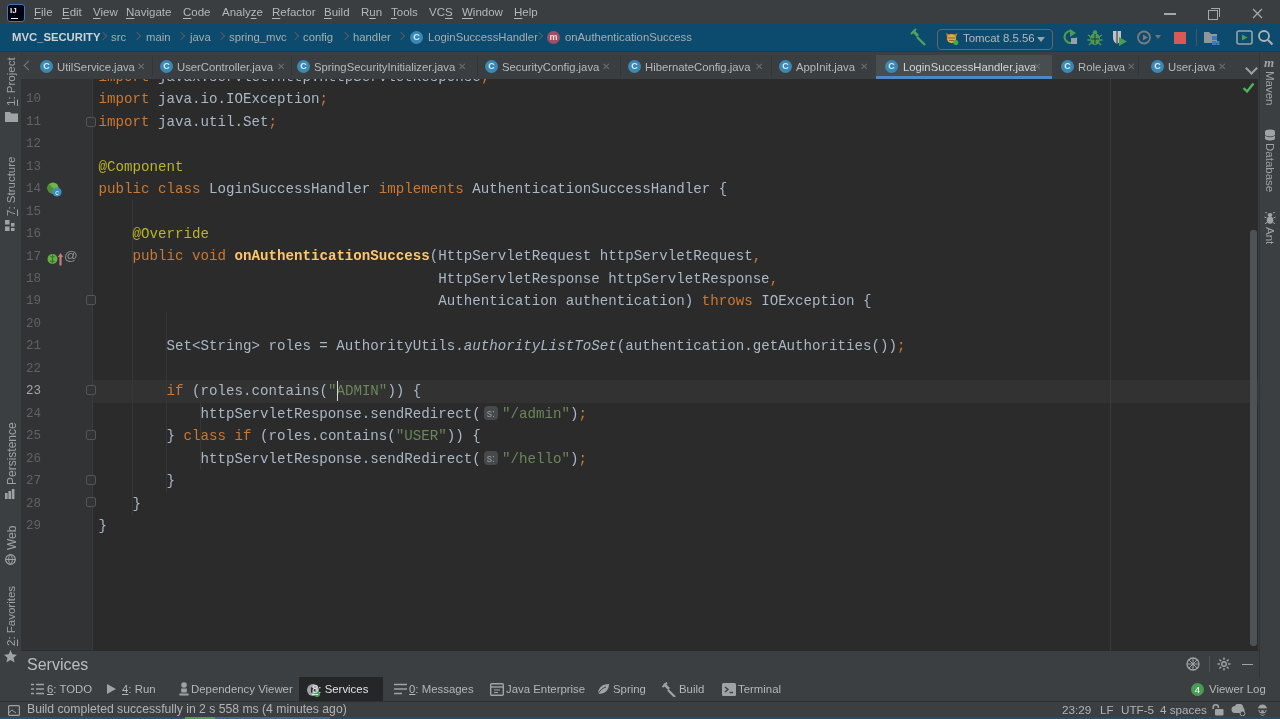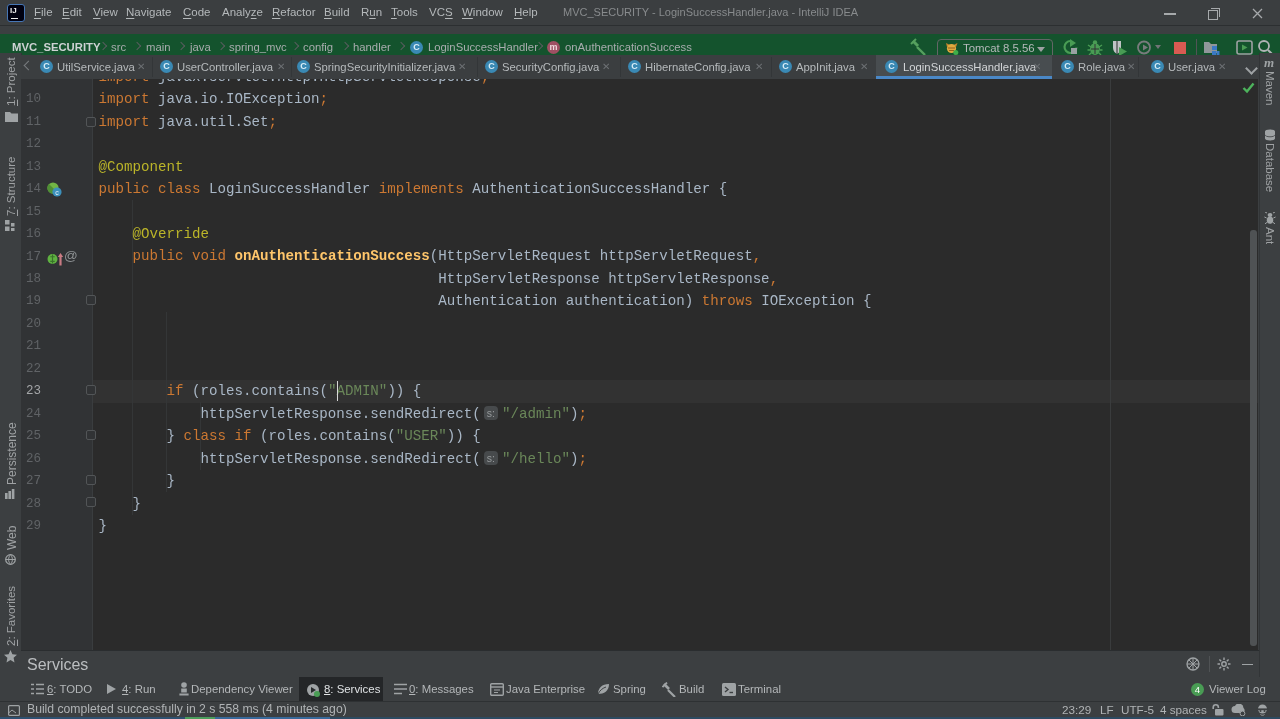--- a/index.html
+++ b/index.html
@@ -5,21 +5,21 @@
   html,body{margin:0;padding:0;}
   body{width:1280px;height:719px;overflow:hidden;background:#3c3f41;
        font-family:"Liberation Sans",sans-serif;position:relative;}
   .abs{position:absolute;}
   
   #titlebar{position:absolute;left:0;top:0;width:1280px;height:25px;background:#3b3e40;border-bottom:1px solid #2c2f31;}
   .menu{position:absolute;top:0;height:25px;line-height:25px;font-size:11.5px;color:#b4b8ba;}
   .menu u{text-decoration:underline;text-underline-offset:2px;}
   #wtitle{position:absolute;left:563px;top:0;height:25px;line-height:25px;font-size:11px;color:#888b8d;letter-spacing:0px;}
   
-  #navbar{position:absolute;left:0;top:34px;width:1280px;height:27px;background:#14532d;border-bottom:1px solid #323537;}
+  #navbar{position:absolute;left:0;top:24px;width:1280px;height:27px;background:#0c4a6e;border-bottom:1px solid #323537;}
   .bc{position:absolute;top:0;height:27px;line-height:27px;font-size:11.3px;color:#a9acae;}
   .chev{position:absolute;top:9px;width:5px;height:5px;border-right:1.4px solid #595d5f;border-top:1.4px solid #595d5f;transform:rotate(45deg);}
   
   #tabbar{position:absolute;left:21px;top:55px;width:1238px;height:24px;background:#3b3e40;}
     .ttx{position:absolute;top:0;height:24px;line-height:24px;font-size:11.3px;color:#b6babc;white-space:nowrap;}
   .tabsep{position:absolute;top:2px;height:20px;width:1px;background:#333638;}
   .cicon{position:absolute;top:5px;width:13px;height:13px;border-radius:50%;background:#3a89b4;color:#d8edf7;font-size:9px;font-weight:bold;text-align:center;line-height:13px;}
   .xmark{position:absolute;top:7px;font-size:10px;color:#6d7174;line-height:10px;}
   
   .vlabL{position:absolute;transform:rotate(-90deg);transform-origin:left top;font-size:11.5px;color:#9fa2a4;white-space:nowrap;}
@@ -58,21 +58,20 @@
   <div class="menu" style="left:126px;"><u>N</u>avigate</div>
   <div class="menu" style="left:183px;"><u>C</u>ode</div>
   <div class="menu" style="left:222px;">Analy<u>z</u>e</div>
   <div class="menu" style="left:272px;"><u>R</u>efactor</div>
   <div class="menu" style="left:324px;"><u>B</u>uild</div>
   <div class="menu" style="left:361px;">R<u>u</u>n</div>
   <div class="menu" style="left:391px;"><u>T</u>ools</div>
   <div class="menu" style="left:429px;">VC<u>S</u></div>
   <div class="menu" style="left:462px;"><u>W</u>indow</div>
   <div class="menu" style="left:514px;"><u>H</u>elp</div>
-  <div id="wtitle">MVC_SECURITY - LoginSuccessHandler.java - IntelliJ IDEA</div>
 
   <div class="abs" style="left:1164px;top:13px;width:12px;height:1.5px;background:#a6a9ab;"></div>
   <div class="abs" style="left:1208px;top:10px;width:8px;height:8px;border:1.2px solid #a6a9ab;"></div>
   <div class="abs" style="left:1211px;top:7.5px;width:8px;height:8px;border:1.2px solid #a6a9ab;border-left:none;border-bottom:none;"></div>
   <svg class="abs" style="left:1252px;top:8px;" width="11" height="11">
       <path d="M1 1 L10 10 M10 1 L1 10" stroke="#a6a9ab" stroke-width="1.3"></path>
     </svg>
 </div>
 
 <div id="navbar">
@@ -250,20 +249,21 @@
 
   <div class="row" style="top:-13.5px;"><span class="k">import</span> javax.servlet.http.HttpServletResponse<span class="k">;</span></div>
   <div class="row" style="top:9px;"><span class="k">import</span> java.io.IOException<span class="k">;</span></div>
   <div class="row" style="top:31.5px;"><span class="k">import</span> java.util.Set<span class="k">;</span></div>
   <div class="row" style="top:76.5px;"><span class="an">@Component</span></div>
   <div class="row" style="top:99px;"><span class="k">public class</span> LoginSuccessHandler <span class="k">implements</span> AuthenticationSuccessHandler {</div>
   <div class="row" style="top:144px;">    <span class="an">@Override</span></div>
   <div class="row" style="top:166px;">    <span class="k">public void</span> <span class="fn">onAuthenticationSuccess</span>(HttpServletRequest httpServletRequest<span class="k">,</span></div>
   <div class="row" style="top:211px;">                                        Authentication authentication) <span class="k">throws</span> IOException {</div>
   <div class="row" style="top:188.5px;">                                        HttpServletResponse httpServletResponse<span class="k">,</span></div>
+  <div class="row" style="top:256px;">        Set&lt;String&gt; roles = AuthorityUtils.<i>authorityListToSet</i>(authentication.getAuthorities())<span class="k">;</span></div>
   <div class="row" style="top:301px;">        <span class="k">if</span> (roles.contains(<span class="s">"</span><span id="caret"></span><span class="s">ADMIN"</span>)) {</div>
   <div class="row" style="top:323.5px;">            httpServletResponse.sendRedirect(<span class="hint">s:</span><span class="s">"/admin"</span>)<span class="k">;</span></div>
   <div class="row" style="top:346px;">        } <span class="k">class if</span> (roles.contains(<span class="s">"USER"</span>)) {</div>
   <div class="row" style="top:368.5px;">            httpServletResponse.sendRedirect(<span class="hint">s:</span><span class="s">"/hello"</span>)<span class="k">;</span></div>
   <div class="row" style="top:391px;">        }</div>
   <div class="row" style="top:413.5px;">    }</div>
   <div class="row" style="top:436px;">}</div>
 
   <div class="ln" style="top:9px;">10</div>
   <div class="ln" style="top:31.5px;">11</div>
@@ -346,21 +346,21 @@
       <rect x="3.2" y="6.5" width="5.6" height="4" fill="#9fa3a5"></rect>
       <rect x="1.4" y="11.5" width="9.2" height="2" fill="#9fa3a5"></rect>
     </svg>
   <div class="bitem" style="left:191px;">Dependency Viewer</div>
   <div class="abs" style="left:299px;top:0;width:84px;height:24px;background:#242628;"></div>
   <svg class="abs" style="left:306px;top:5.5px;" width="14" height="14" viewBox="0 0 14 14">
       <circle cx="7" cy="7" r="6" fill="#9fa3a5"></circle>
       <path d="M5 4 L10 7 L5 10 Z" fill="#272a2b"></path>
       <circle cx="11" cy="11" r="3" fill="#499c54"></circle>
     </svg>
-  <div class="bitem" style="left:324px;color:#dfe2e4;"><u>8</u>: Services</div>
+  <div class="bitem" style="left:312px;color:#dfe2e4;"><u>8</u>: Services</div>
   <svg class="abs" style="left:394px;top:6px;" width="13" height="12" viewBox="0 0 13 12">
       <path d="M0 1.5 H13 M0 6 H13 M0 10.5 H8" stroke="#9fa3a5" stroke-width="1.6"></path>
     </svg>
   <div class="bitem" style="left:409px;text-align:right;"><u>0</u>: Messages</div>
   <svg class="abs" style="left:490px;top:5.5px;" width="14" height="13" viewBox="0 0 14 13">
       <rect x="0.7" y="0.7" width="12.6" height="11.6" rx="1" fill="none" stroke="#9fa3a5" stroke-width="1.4"></rect>
       <path d="M0.7 4 H13.3" stroke="#9fa3a5" stroke-width="1.4"></path>
       <path d="M4 7 H10 M4 9.5 H8" stroke="#9fa3a5" stroke-width="1.2"></path>
     </svg>
   <div class="bitem" style="left:506px;">Java Enterprise</div>

